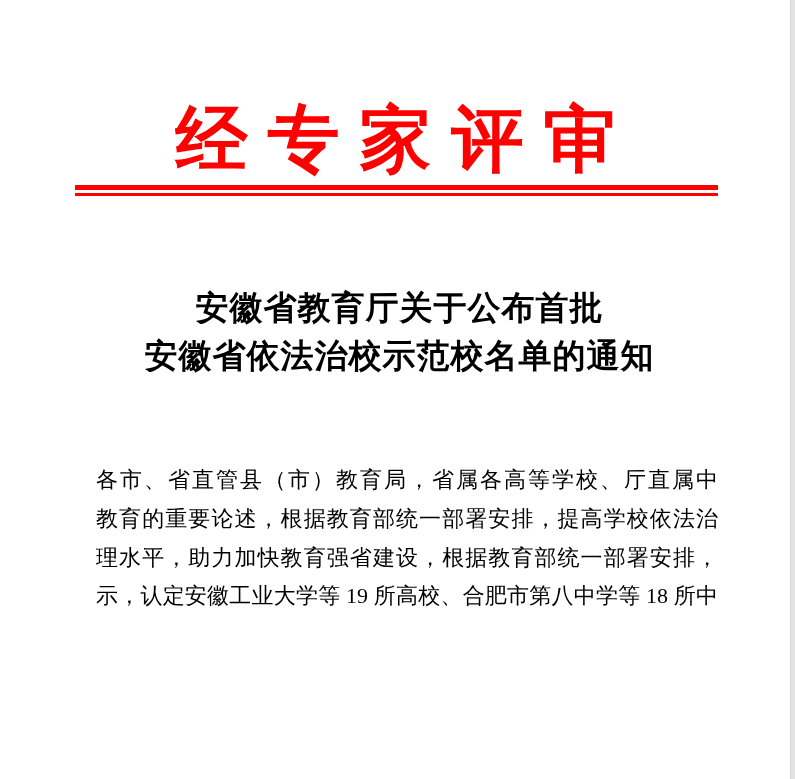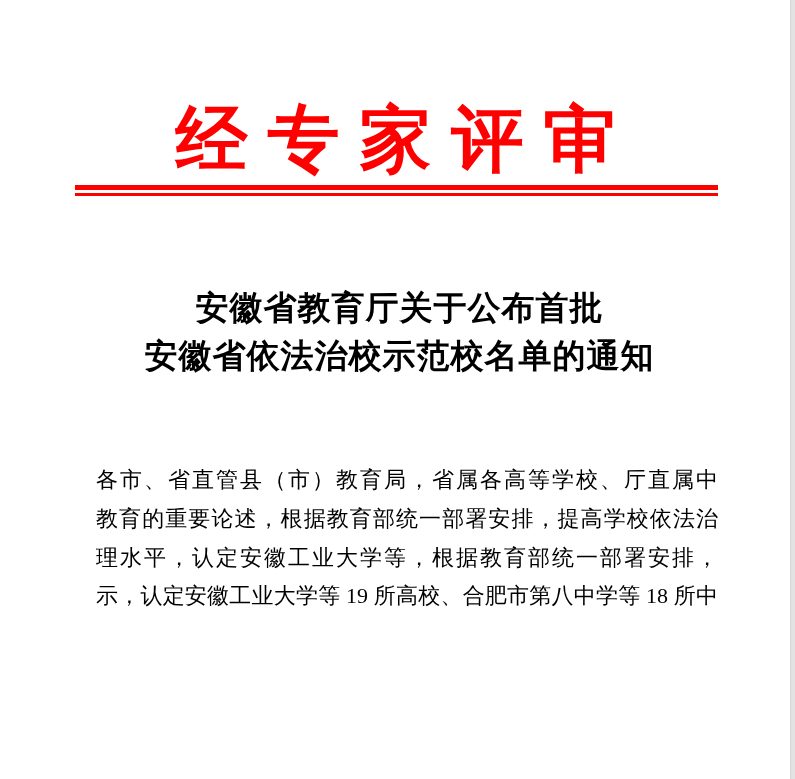--- a/index.html
+++ b/index.html
@@ -58,19 +58,19 @@
 
 
   <div class="notice-title">
     <div>安徽省教育厅关于公布首批</div>
     <div>安徽省依法治校示范校名单的通知</div>
   </div>
 
   <div class="body-text">
     <div class="bline jline">各市、省直管县（市）教育局，省属各高等学校、厅直属中</div>
     <div class="bline jline">教育的重要论述，根据教育部统一部署安排，提高学校依法治</div>
-    <div class="bline jline">理水平，认定安徽工业大学等，根据教育部统一部署安排，</div>
+    <div class="bline jline">理水平，助力加快教育强省建设，根据教育部统一部署安排，</div>
     <div class="bline jline">示，认定安徽工业大学等 19 所高校、合肥市第八中学等 18 所中</div>
   </div>
 
   <div class="page-edge"></div>
 
 </div>
 
 </body></html>

